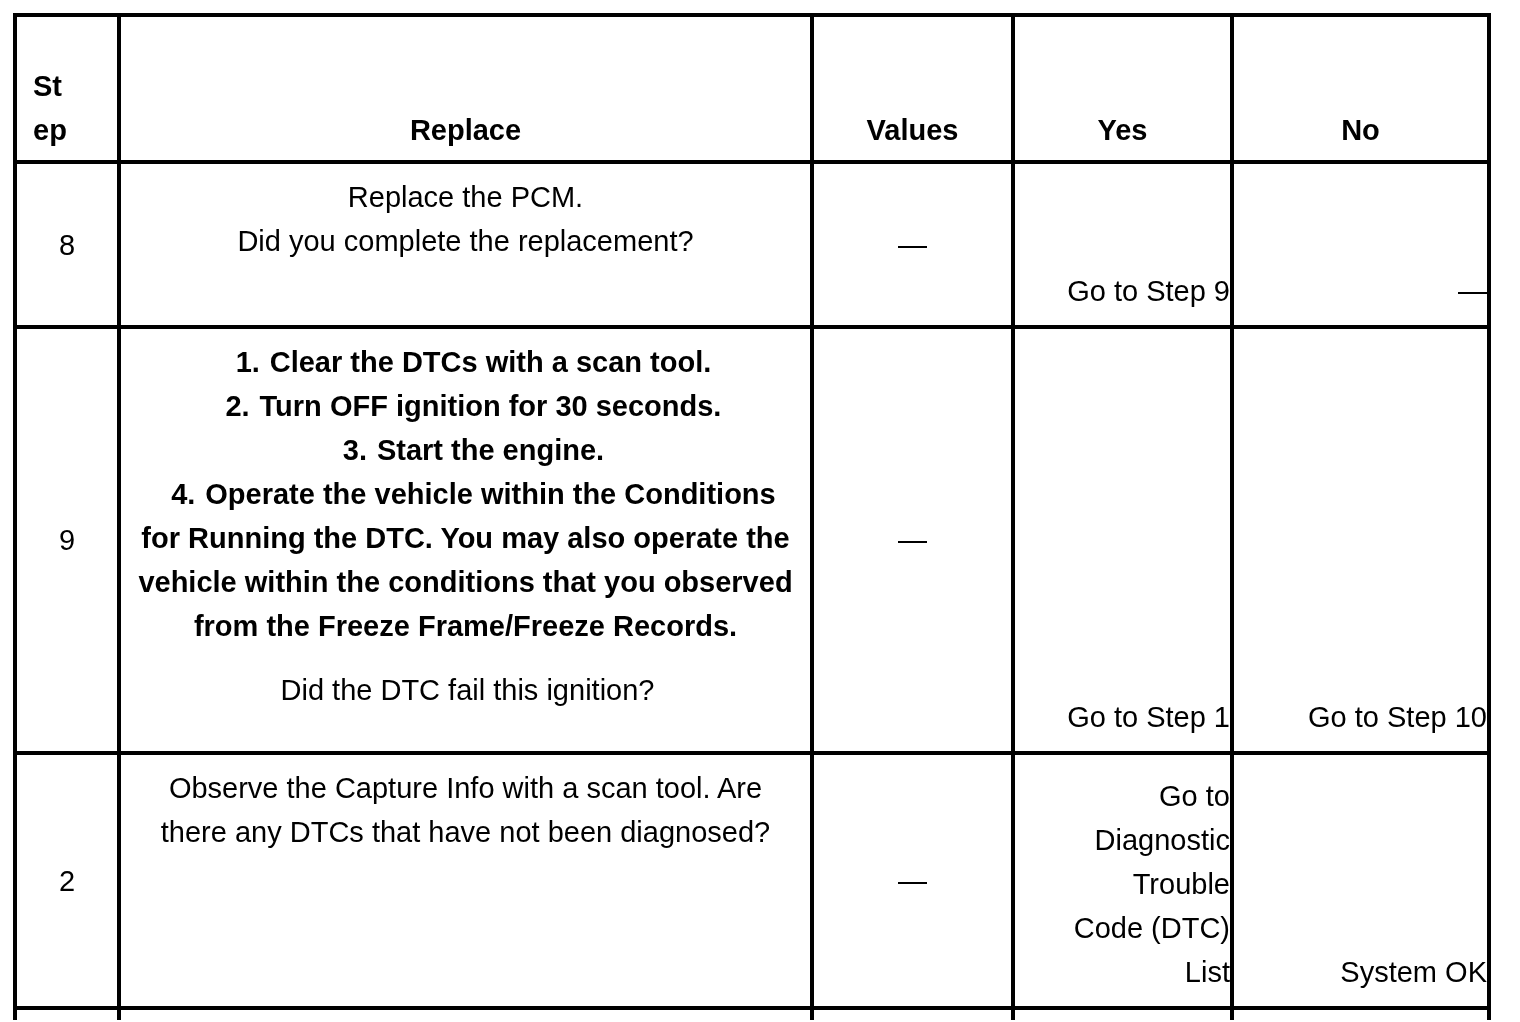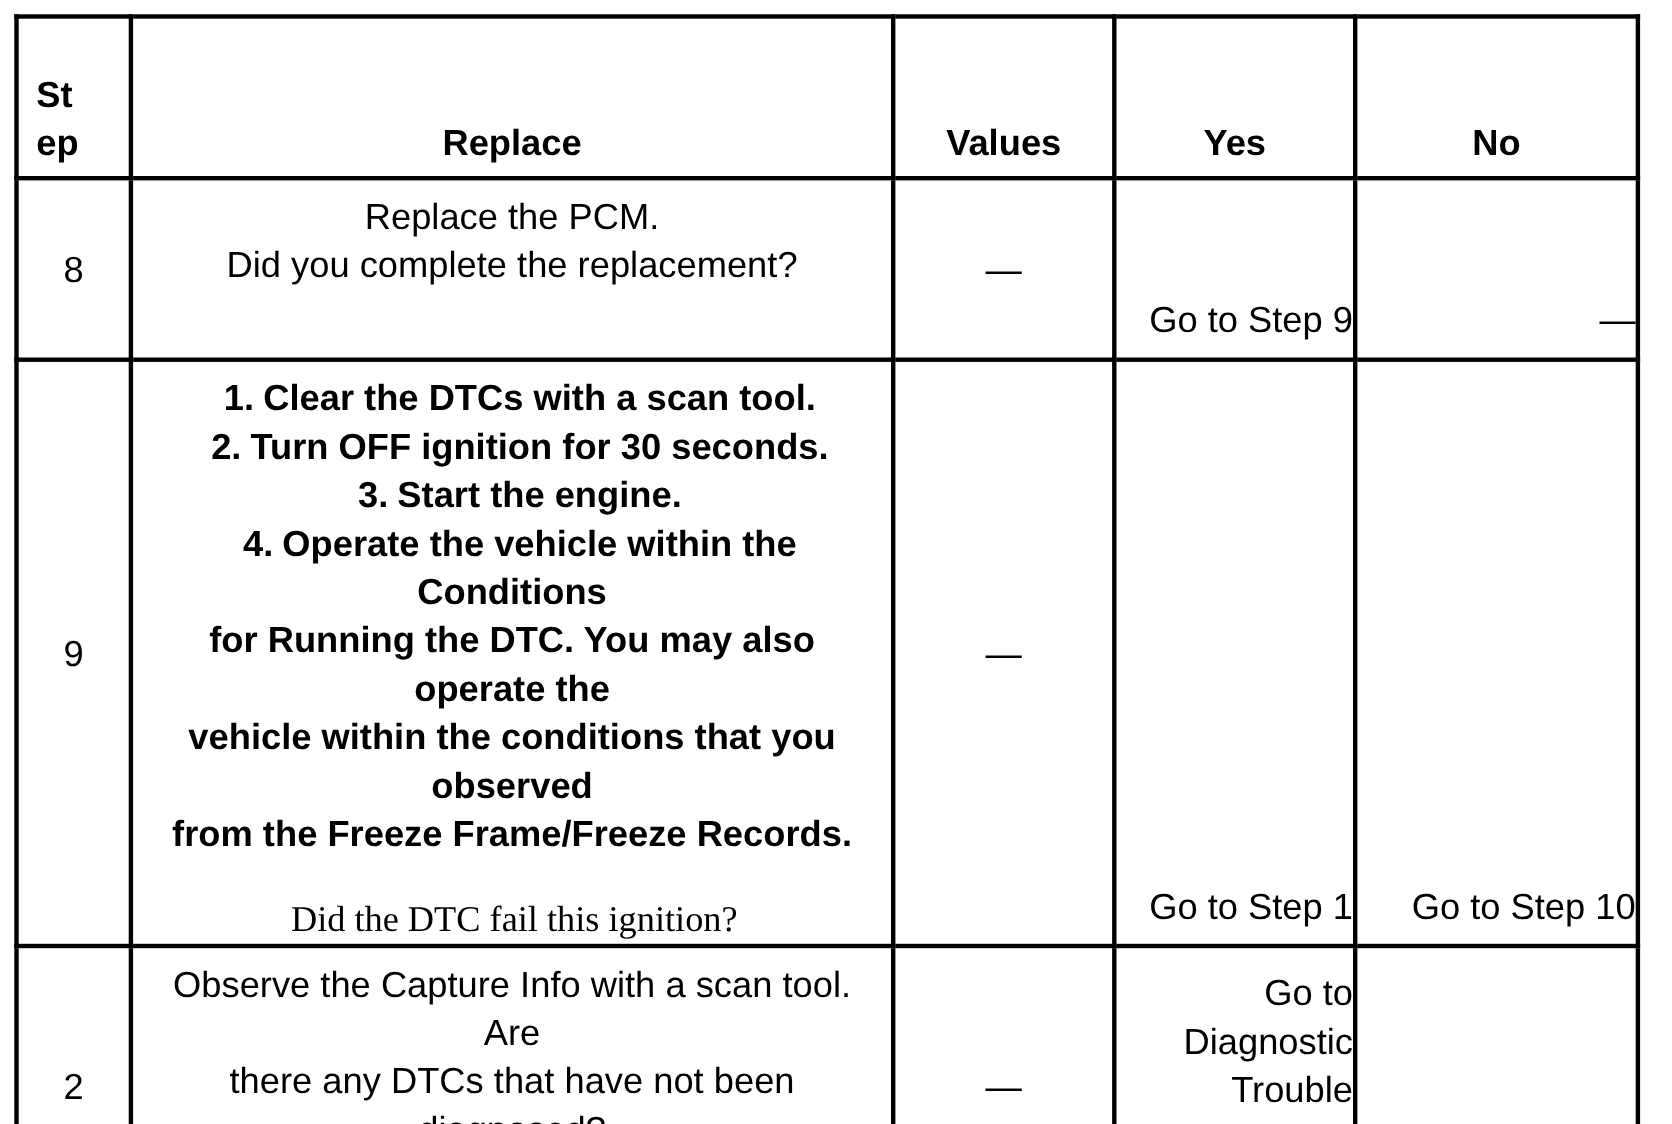--- a/index.html
+++ b/index.html
@@ -19,21 +19,21 @@
     position: absolute;
     left: 13px;
     top: 13px;
     width: 1474px;
     border-collapse: collapse;
     table-layout: fixed;
   }
   .diag th, .diag td {
     border: 4px solid #000000;
     color: #000000;
-    font-size: 33px;
+    font-size: 29px;
     line-height: 44px;
     overflow: hidden;
     padding: 0;
   }
   
   .diag thead tr { height: 147px; }
   .diag th {
     font-weight: bold;
     vertical-align: bottom;
     text-align: center;
@@ -70,24 +70,23 @@
   }
   .pre { white-space: pre-line; }
   .li { white-space: pre-line; font-weight: bold; }
   .li-num {
     display: inline-block;
     width: 44px;
     margin-left: 6px;
     white-space: normal;
   }
   .question {
-    margin-top: 34px;
+    margin-top: 20px;
     padding-left: 4px;
     white-space: pre-line;
-    font-family: Liberation Serif, serif;
   }
   tr.cutoff td {
     border-bottom: none;
   }
 </style>
 </head>
 <body>
 
 <div class="page">
   <table class="diag">

